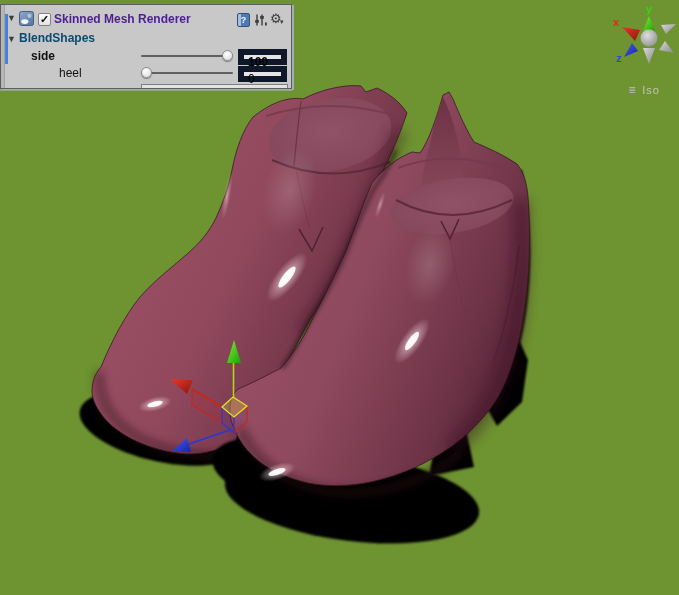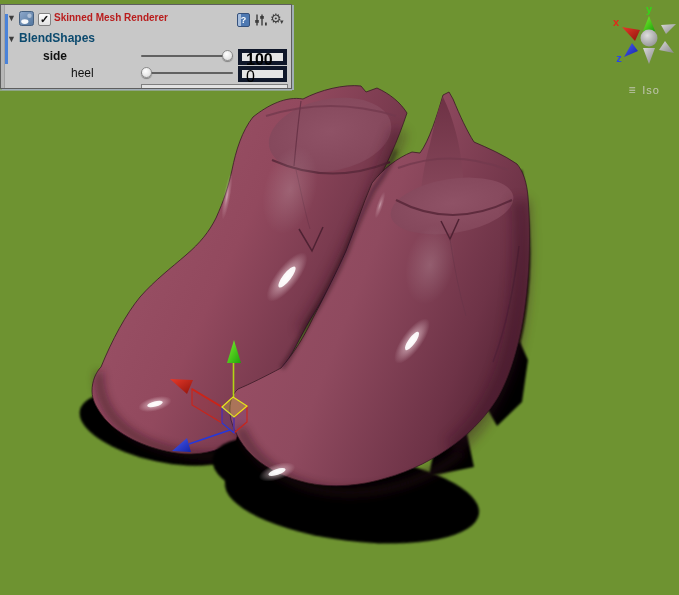--- a/index.html
+++ b/index.html
@@ -15,41 +15,41 @@
   .inspector *{position:absolute;box-sizing:border-box;}
   .gutter{left:0;top:0;width:4px;height:100%;background:#b7b7b7;border-right:1px solid #a2a2a2;}
   .override-bar{left:4px;top:9px;width:3px;height:50px;background:#4a82d8;}
   .foldout{font-size:9px;color:#3d3d3d;line-height:9px;}
   .f-comp{left:6px;top:9px;}
   .f-bs{left:6px;top:30px;}
   .smr-icon{left:18px;top:6px;width:15px;height:15px;}
   .checkbox{left:37px;top:8px;width:13px;height:13px;background:linear-gradient(#fdfdfd,#e2e2e2);
     border:1px solid #828282;border-radius:2px;font-weight:bold;font-size:11px;line-height:11px;
     text-align:center;color:#101010;}
-  .comp-title{left:53px;top:7px;font-size:10px;font-weight:bold;color:#b91c1c;white-space:nowrap;}
+  .comp-title{left:53px;top:7px;font-size:12px;font-weight:bold;color:#4c1d95;white-space:nowrap;}
   .icon-help{left:236px;top:8px;width:13px;height:14px;border:1px solid #35517c;border-radius:2px;
     background:linear-gradient(90deg,#a7bedd 0 3px,#4e79b2 3px);color:#fff;font-weight:bold;
     font-size:9px;line-height:12px;text-align:center;}
   .icon-presets{left:253px;top:8px;width:13px;height:14px;}
   .icon-gear{left:269px;top:6px;width:16px;height:16px;font-size:13px;line-height:16px;color:#3c3c3c;}
   .gear-caret{left:10px;top:7px;font-size:7px;color:#3c3c3c;line-height:7px;}
   .bs-label{left:18px;top:26px;font-size:12px;font-weight:bold;color:#0c4a6e;}
-  .row-label{font-size:12px;color:#101010;left:30px;margin-left:12px;}
+  .row-label{font-size:12px;color:#101010;left:30px;}
   .lbl-side{top:44px;font-weight:bold;}
   .lbl-heel{top:61px;padding-left:28px;}
   .slider{left:140px;width:92px;height:12px;}
   .sl-side{top:45px;}
   .sl-heel{top:62px;}
   .slider .track{left:0;right:0;top:5px;height:2px;background:#616161;border-radius:1px;}
   .slider .handle{top:0;width:11px;height:11px;border-radius:50%;
     background:radial-gradient(circle at 40% 35%,#ffffff,#d6d6d6);
     border:1px solid #8d8d8d;box-shadow:0 1px 1px rgba(0,0,0,.35);}
   .handle.at-max{left:81px;} .handle.at-min{left:0;}
-  .field{left:237px;width:49px;height:16px;background:#e5e5e5;border:4px solid #0f172a;
-    font-size:16px;color:#000;padding-left:4px;line-height:14px;}
+  .field{left:237px;width:49px;height:16px;background:#e5e5e5;border:6px solid #0f172a;
+    font-size:12px;color:#000;padding-left:4px;line-height:14px;}
   .fld-side{top:44px;font-weight:bold;}
   .fld-heel{top:61px;}
   .sliver{left:140px;top:79px;width:147px;height:10px;background:#e3e3e3;border:1px solid #7f7f7f;}
 </style>
 </head>
 <body>
 
 <div id="stage">
 
 <svg width="679" height="595" viewBox="0 0 679 595">

